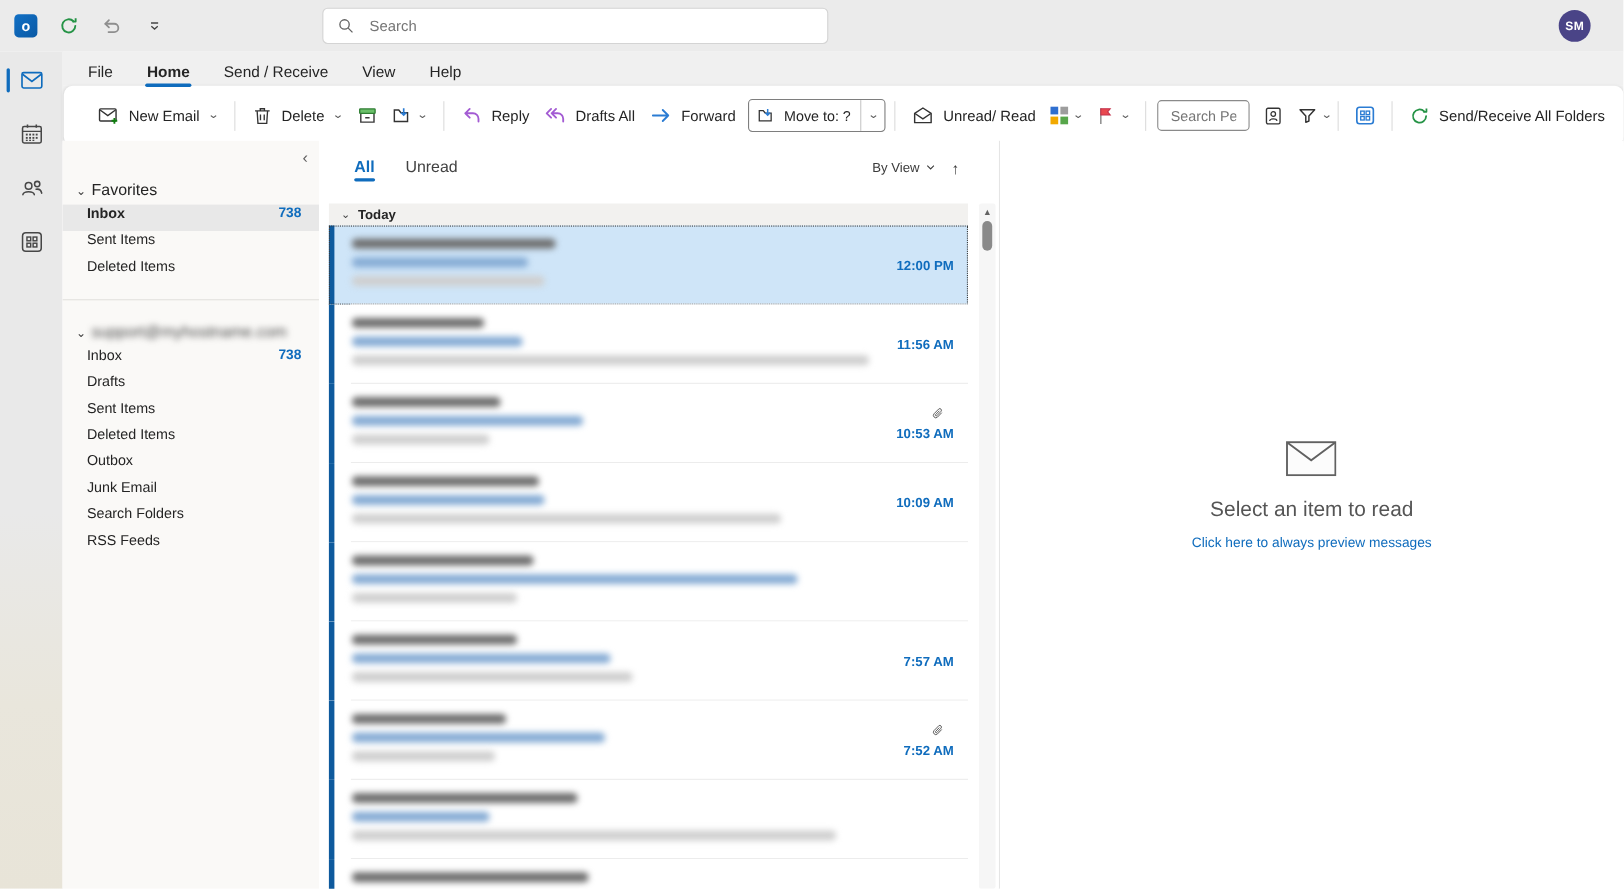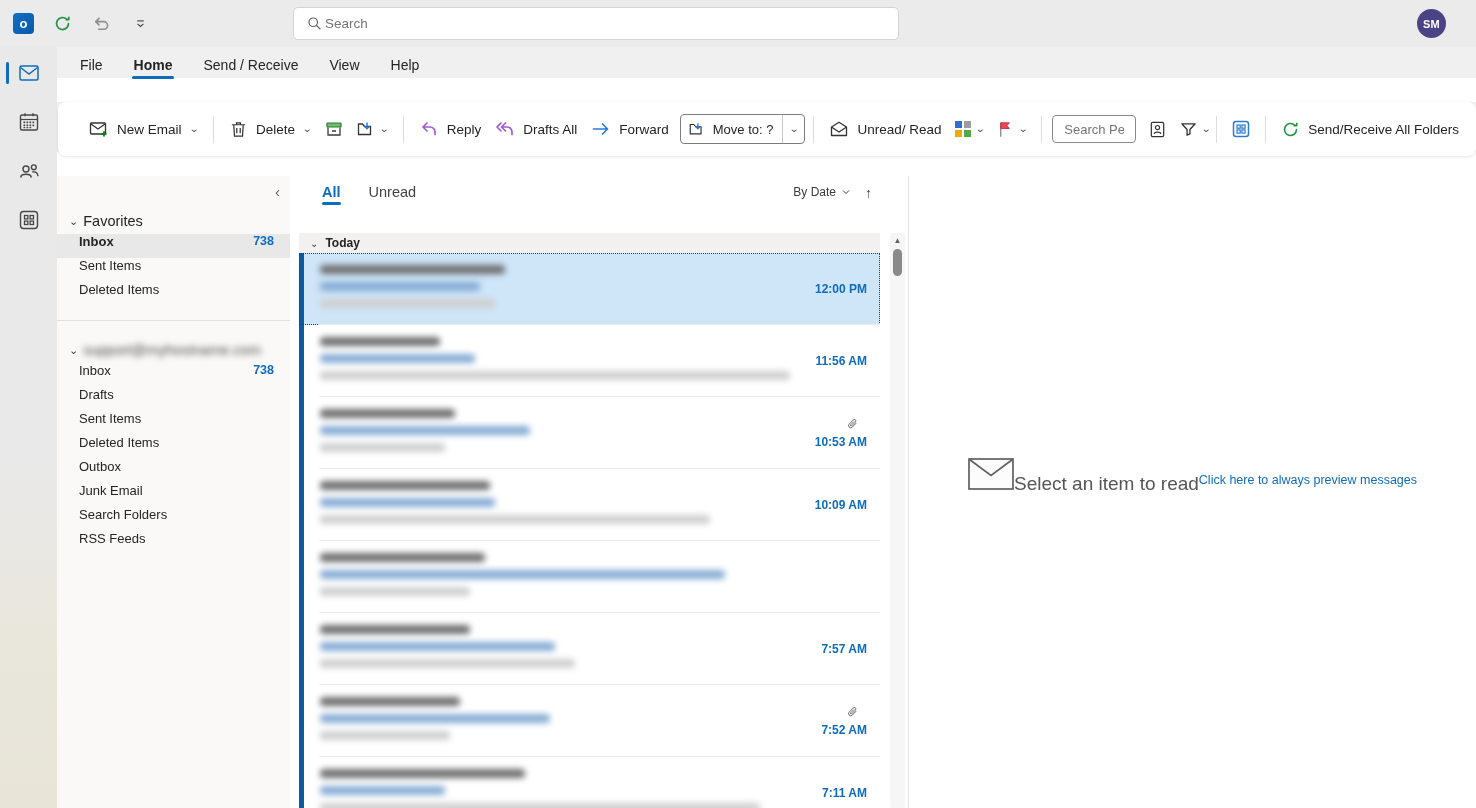--- a/index.html
+++ b/index.html
@@ -11,36 +11,36 @@
   body{width:1476px;height:808px;overflow:hidden;background:#fff;
        font-family:"Liberation Sans",sans-serif;color:#242424;font-size:13px;}
   svg{display:block;}
 
   
   .titlebar{height:47px;background:#ebebeb;display:flex;align-items:center;}
   .tb-left{display:flex;align-items:center;gap:17px;padding-left:13px;width:293px;flex:none;}
   .qat-btn{width:22px;height:22px;display:flex;align-items:center;justify-content:center;}
   .ol-logo{width:21px;height:21px;border-radius:4px;background:linear-gradient(135deg,#1170c5,#0a59a5);
            color:#fff;font-weight:bold;font-size:13px;display:flex;align-items:center;justify-content:center;}
-  .tb-search{width:606px;height:33px;background:#fff;border:1px solid #d4d4d4;border-radius:5px;
-             display:flex;align-items:center;padding:0 12px;flex:none;}
+  .tb-search{width:460px;height:33px;background:#fff;border:1px solid #d4d4d4;border-radius:5px;
+             display:flex;align-items:center;gap:11px;padding:0 12px;flex:none;}
   .tb-search input{border:none;outline:none;font:13.5px "Liberation Sans",sans-serif;color:#555;width:100%;background:transparent;}
   .tb-right{margin-left:auto;padding-right:30px;}
   .avatar{width:29px;height:29px;border-radius:50%;background:#4a4487;color:#fff;
           font-size:11px;font-weight:bold;display:flex;align-items:center;justify-content:center;letter-spacing:.3px;}
 
   
   .app-body{display:flex;height:761px;}
   .rail{width:57px;flex:none;display:flex;flex-direction:column;align-items:center;padding-top:14px;gap:25px;
         background:linear-gradient(180deg,#e9e9e9 0%,#e9e9e9 55%,#e9e6dc 78%,#e8e4d8 100%);}
   .rail-item{position:relative;width:24px;height:24px;color:#474747;}
   .rail-item.active{color:var(--accent);}
   .rail-item.active::before{content:"";position:absolute;left:-11px;top:1px;width:3px;height:22px;
         background:var(--accent);border-radius:2px;}
-  .main{flex:1;display:flex;flex-direction:column;min-width:0;gap:24px;}
+  .main{flex:1;display:flex;flex-direction:column;min-width:0;}
 
   .menubar{height:31px;background:#f0f0f0;display:flex;align-items:flex-end;gap:29px;padding:0 0 3px 22px;font-size:14px;}
   .menu-tab{position:relative;padding:2px 1px;cursor:default;color:#242424;}
   .menu-tab.active{font-weight:bold;}
   .menu-tab.active::after{content:"";position:absolute;left:-1px;right:-1px;bottom:-4px;height:3px;
         border-radius:2px;background:var(--accent);}
 
   .ribbon-wrap{height:50px;background:#f0f0f0;flex:none;}
   .ribbon{height:54px;margin-left:1px;background:#fff;border-radius:8px;box-shadow:0 1px 3px rgba(0,0,0,.10);
           display:flex;align-items:center;padding:0 10px 0 24px;white-space:nowrap;}
@@ -61,21 +61,21 @@
   .collapse{position:absolute;top:8px;right:10px;color:#5f5f5f;font-size:15px;line-height:1;}
   .section-header{display:flex;align-items:center;gap:5px;padding:0 12px;height:26px;font-size:14.5px;color:#242424;margin-top:16px;}
   .section-header .sh-chev{color:#424242;font-size:11px;}
   .folder-item{height:24px;display:flex;align-items:flex-start;padding:0 16px 0 22px;cursor:default;}
   .folder-item.selected{background:#e8e8e8;font-weight:bold;}
   .folder-item .count{margin-left:auto;color:var(--accent);font-weight:bold;font-size:12.5px;}
   .fdivider{border-top:1px solid #e3e1de;margin:14px 0 2px 0;}
   .blur-text{filter:blur(3px);color:#4a4a4a;}
 
   .list-pane{width:618px;flex:none;position:relative;background:#fff;}
-  .list-header{height:40px;display:flex;align-items:center;padding:0 36px 0 32px;}
+  .list-header{height:40px;display:flex;align-items:flex-end;padding:0 36px 0 32px;}
   .list-tab{margin-right:28px;padding-bottom:8px;position:relative;font-size:14.5px;color:#424242;}
   .list-tab.active{color:var(--accent);font-weight:bold;}
   .list-tab.active::after{content:"";position:absolute;left:0;right:0;bottom:3px;height:3px;border-radius:2px;background:var(--accent);}
   .sort{margin-left:auto;display:flex;align-items:center;gap:5px;padding-bottom:9px;font-size:12px;color:#3b3b3b;}
   .sort-up{margin-left:14px;font-size:14px;color:#3b3b3b;padding-bottom:7px;}
   .list-gap{height:17px;}
   .rows-area{margin-left:9px;width:581px;}
   .today-bar{height:20px;background:#f2f1ef;display:flex;align-items:center;gap:7px;padding-left:11px;
              font-size:12px;font-weight:bold;color:#242424;}
   .today-bar .sh-chev{font-size:10px;color:#424242;font-weight:normal;}
@@ -92,21 +92,21 @@
   .clip{margin-right:8px;}
   .time{color:var(--accent);font-weight:bold;font-size:12px;}
   .row-sep{position:absolute;bottom:0;left:20px;right:0;border-bottom:1px solid #ececec;}
 
   .scrollbar{position:absolute;top:57px;bottom:0;right:3px;width:15px;background:#f6f6f6;border-radius:2px;
              display:flex;flex-direction:column;align-items:center;padding-top:4px;}
   .sb-arrow{font-size:8px;color:#636363;line-height:1;}
   .sb-thumb{width:9px;height:27px;background:#8a8a8a;border-radius:5px;margin-top:4px;}
 
   .reading-pane{flex:1;background:#fff;border-left:1px solid #e3e3e3;display:flex;align-items:center;justify-content:center;}
-  .rp-inner{display:flex;flex-direction:row;align-items:center;margin-top:-36px;}
+  .rp-inner{display:flex;flex-direction:column;align-items:center;margin-top:-36px;}
   .rp-title{font-size:19px;color:#555;margin-top:20px;}
   .rp-link{font-size:12.5px;color:var(--accent);margin-top:11px;cursor:pointer;}
 </style>
 </head>
 <body>
 
 <div class="titlebar">
   <div class="tb-left">
     <span class="ol-logo">o</span>
     <span class="qat-btn">
@@ -398,21 +398,21 @@
           </div>
       </div>
 
       <div class="list-pane">
         <div class="list-header">
           <span style="display:flex">
               <span class="list-tab active">All</span>
               <span class="list-tab">Unread</span>
             </span>
           <span class="sort">
-            <span>By Date</span>
+            <span>By View</span>
             <svg width="10" height="10" viewBox="0 0 20 20">
                 <path d="M4 7l6 6 6-6" fill="none" stroke="#3b3b3b" stroke-width="2"></path>
               </svg>
           </span>
           <span class="sort-up">↑</span>
         </div>
         <div class="list-gap"></div>
         <div class="rows-area">
           <div class="today-bar">
             <span class="sh-chev">⌄</span>
@@ -514,24 +514,20 @@
     </div>
     <div class="row-sep"></div>
   </div>
               <div class="email-row">
     <div class="bar"></div>
     <div class="email-body">
                   <div class="blur-line l-sender" style="width: 205px;"></div>
                   <div class="blur-line l-subject" style="width: 125px;"></div>
                   <div class="blur-line l-preview" style="width: 440px;"></div>
                 </div>
-    <div class="email-meta">
-
-      <span class="time">7:11 AM</span>
-    </div>
     <div class="row-sep"></div>
   </div>
               <div class="email-row">
     <div class="bar"></div>
     <div class="email-body">
                   <div class="blur-line l-sender" style="width: 215px;"></div>
                 </div>
     <div class="email-meta">
 
       <span class="time"></span>

